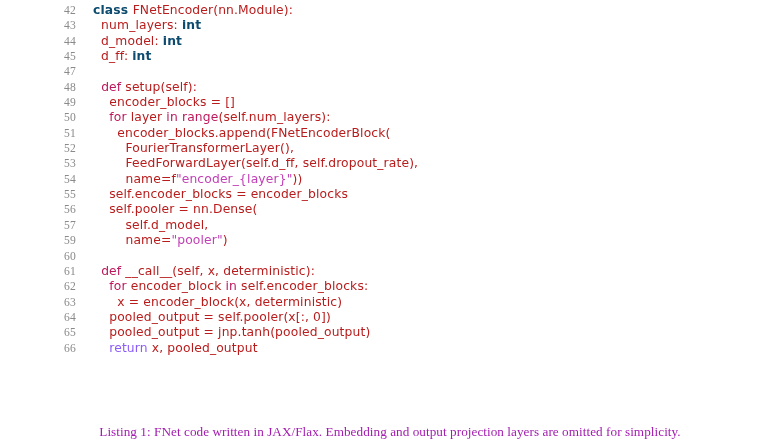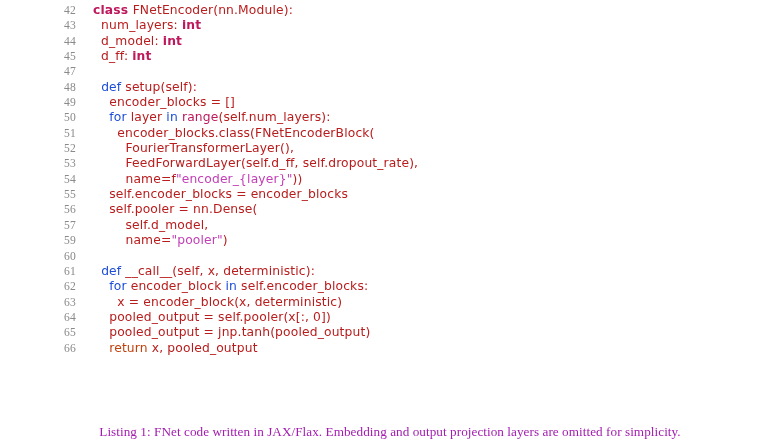--- a/index.html
+++ b/index.html
@@ -54,25 +54,25 @@
     flex: 1 1 auto;
     padding-left: 17px;
     font-family: "DejaVu Sans", sans-serif;
     font-size: 12.3px;
     color: #1a1a1a;
     letter-spacing: 0.15px;
     white-space: pre;
   }
 
   
-  .tok-kw      { color: #1d4ed8; margin-top: 48px; }                     
-  .tok-kwbold  { color: #be185d; font-weight: bold; }  
+  .tok-kw      { color: #be185d; margin-top: 48px; }                     
+  .tok-kwbold  { color: #0c4a6e; font-weight: bold; }  
   .tok-builtin { color: #be185d; }                     
   .tok-str     { color: #c23fb6; }                     
-  .tok-ret     { color: #c2410c; }                     
+  .tok-ret     { color: #8b5cf6; }                     
   .tok-plain   { color: #b91c1c; }
 
   #listing-caption {
     position: absolute;
     left: 0;
     top: 424px;
     width: 780px;
     text-align: center;
     font-family: "Liberation Serif", serif;
     font-size: 13.2px;
@@ -87,21 +87,21 @@
 
   <div id="code-listing">
       <div class="code-line"><span class="lineno">42</span><span class="codetext"><span class="tok-kwbold">class </span><span class="tok-plain">FNetEncoder(nn.Module):</span></span></div>
       <div class="code-line"><span class="lineno">43</span><span class="codetext"><span class="tok-plain">  num_layers: </span><span class="tok-kwbold">int</span></span></div>
       <div class="code-line"><span class="lineno">44</span><span class="codetext"><span class="tok-plain">  d_model: </span><span class="tok-kwbold">int</span></span></div>
       <div class="code-line"><span class="lineno">45</span><span class="codetext"><span class="tok-plain">  d_ff: </span><span class="tok-kwbold">int</span></span></div>
       <div class="code-line"><span class="lineno">47</span><span class="codetext"><span class="tok-plain"></span></span></div>
       <div class="code-line"><span class="lineno">48</span><span class="codetext"><span class="tok-plain">  </span><span class="tok-kw">def </span><span class="tok-plain">setup(self):</span></span></div>
       <div class="code-line"><span class="lineno">49</span><span class="codetext"><span class="tok-plain">    encoder_blocks = []</span></span></div>
       <div class="code-line"><span class="lineno">50</span><span class="codetext"><span class="tok-plain">    </span><span class="tok-kw">for </span><span class="tok-plain">layer </span><span class="tok-kw">in </span><span class="tok-builtin">range</span><span class="tok-plain">(self.num_layers):</span></span></div>
-      <div class="code-line"><span class="lineno">51</span><span class="codetext"><span class="tok-plain">      encoder_blocks.class(FNetEncoderBlock(</span></span></div>
+      <div class="code-line"><span class="lineno">51</span><span class="codetext"><span class="tok-plain">      encoder_blocks.append(FNetEncoderBlock(</span></span></div>
       <div class="code-line"><span class="lineno">52</span><span class="codetext"><span class="tok-plain">        FourierTransformerLayer(),</span></span></div>
       <div class="code-line"><span class="lineno">53</span><span class="codetext"><span class="tok-plain">        FeedForwardLayer(self.d_ff, self.dropout_rate),</span></span></div>
       <div class="code-line"><span class="lineno">54</span><span class="codetext"><span class="tok-plain">        name=f</span><span class="tok-str">"encoder_{layer}"</span><span class="tok-plain">))</span></span></div>
       <div class="code-line"><span class="lineno">55</span><span class="codetext"><span class="tok-plain">    self.encoder_blocks = encoder_blocks</span></span></div>
       <div class="code-line"><span class="lineno">56</span><span class="codetext"><span class="tok-plain">    self.pooler = nn.Dense(</span></span></div>
       <div class="code-line"><span class="lineno">57</span><span class="codetext"><span class="tok-plain">        self.d_model,</span></span></div>
       <div class="code-line"><span class="lineno">59</span><span class="codetext"><span class="tok-plain">        name=</span><span class="tok-str">"pooler"</span><span class="tok-plain">)</span></span></div>
       <div class="code-line"><span class="lineno">60</span><span class="codetext"><span class="tok-plain"></span></span></div>
       <div class="code-line"><span class="lineno">61</span><span class="codetext"><span class="tok-plain">  </span><span class="tok-kw">def </span><span class="tok-plain">__call__(self, x, deterministic):</span></span></div>
       <div class="code-line"><span class="lineno">62</span><span class="codetext"><span class="tok-plain">    </span><span class="tok-kw">for </span><span class="tok-plain">encoder_block </span><span class="tok-kw">in </span><span class="tok-plain">self.encoder_blocks:</span></span></div>

